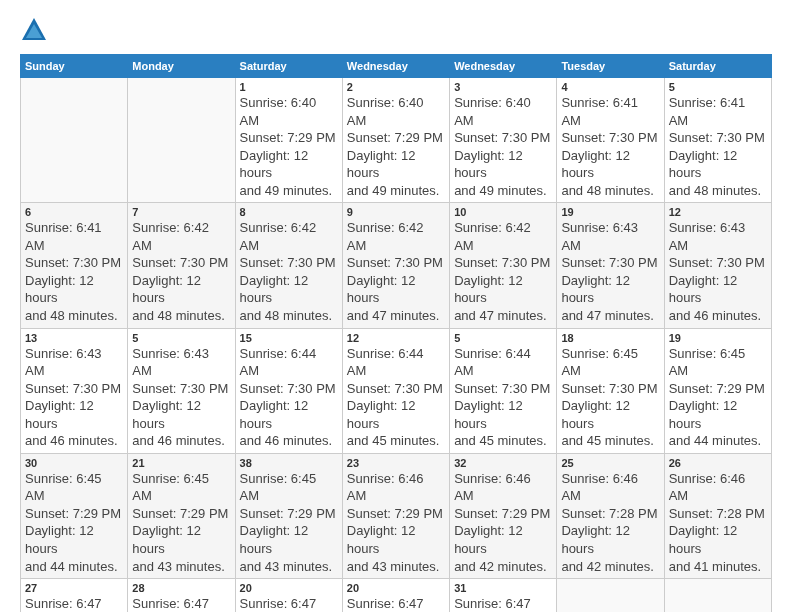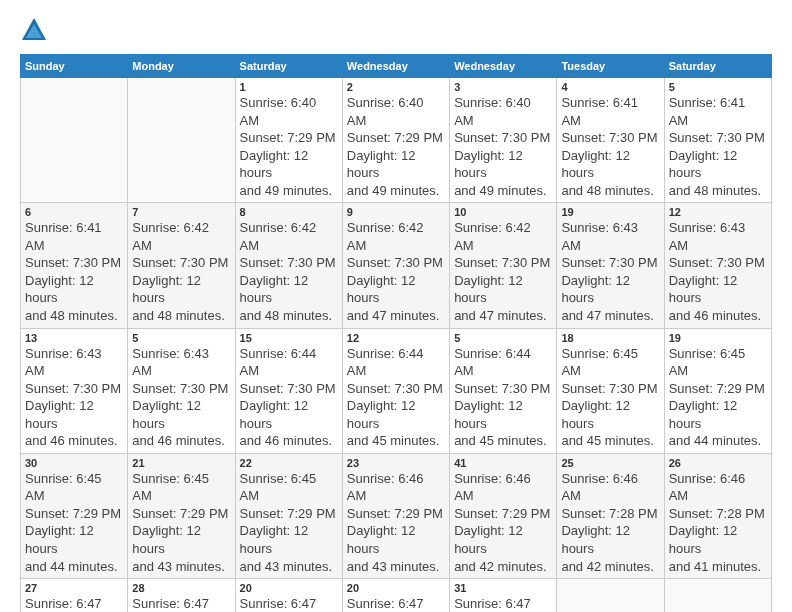--- a/index.html
+++ b/index.html
@@ -289,35 +289,35 @@
 and 44 minutes.</div>
           </td>
           <td>
             <span class="day-num">21</span>
             <div class="day-info" style="white-space: pre-line;">Sunrise: 6:45 AM
 Sunset: 7:29 PM
 Daylight: 12 hours
 and 43 minutes.</div>
           </td>
           <td>
-            <span class="day-num">22</span>
+            <span class="day-num">38</span>
             <div class="day-info" style="white-space: pre-line;">Sunrise: 6:45 AM
 Sunset: 7:29 PM
 Daylight: 12 hours
 and 43 minutes.</div>
           </td>
           <td>
             <span class="day-num">23</span>
             <div class="day-info" style="white-space: pre-line;">Sunrise: 6:46 AM
 Sunset: 7:29 PM
 Daylight: 12 hours
 and 43 minutes.</div>
           </td>
           <td>
-            <span class="day-num">41</span>
+            <span class="day-num">32</span>
             <div class="day-info" style="white-space: pre-line;">Sunrise: 6:46 AM
 Sunset: 7:29 PM
 Daylight: 12 hours
 and 42 minutes.</div>
           </td>
           <td>
             <span class="day-num">25</span>
             <div class="day-info" style="white-space: pre-line;">Sunrise: 6:46 AM
 Sunset: 7:28 PM
 Daylight: 12 hours

